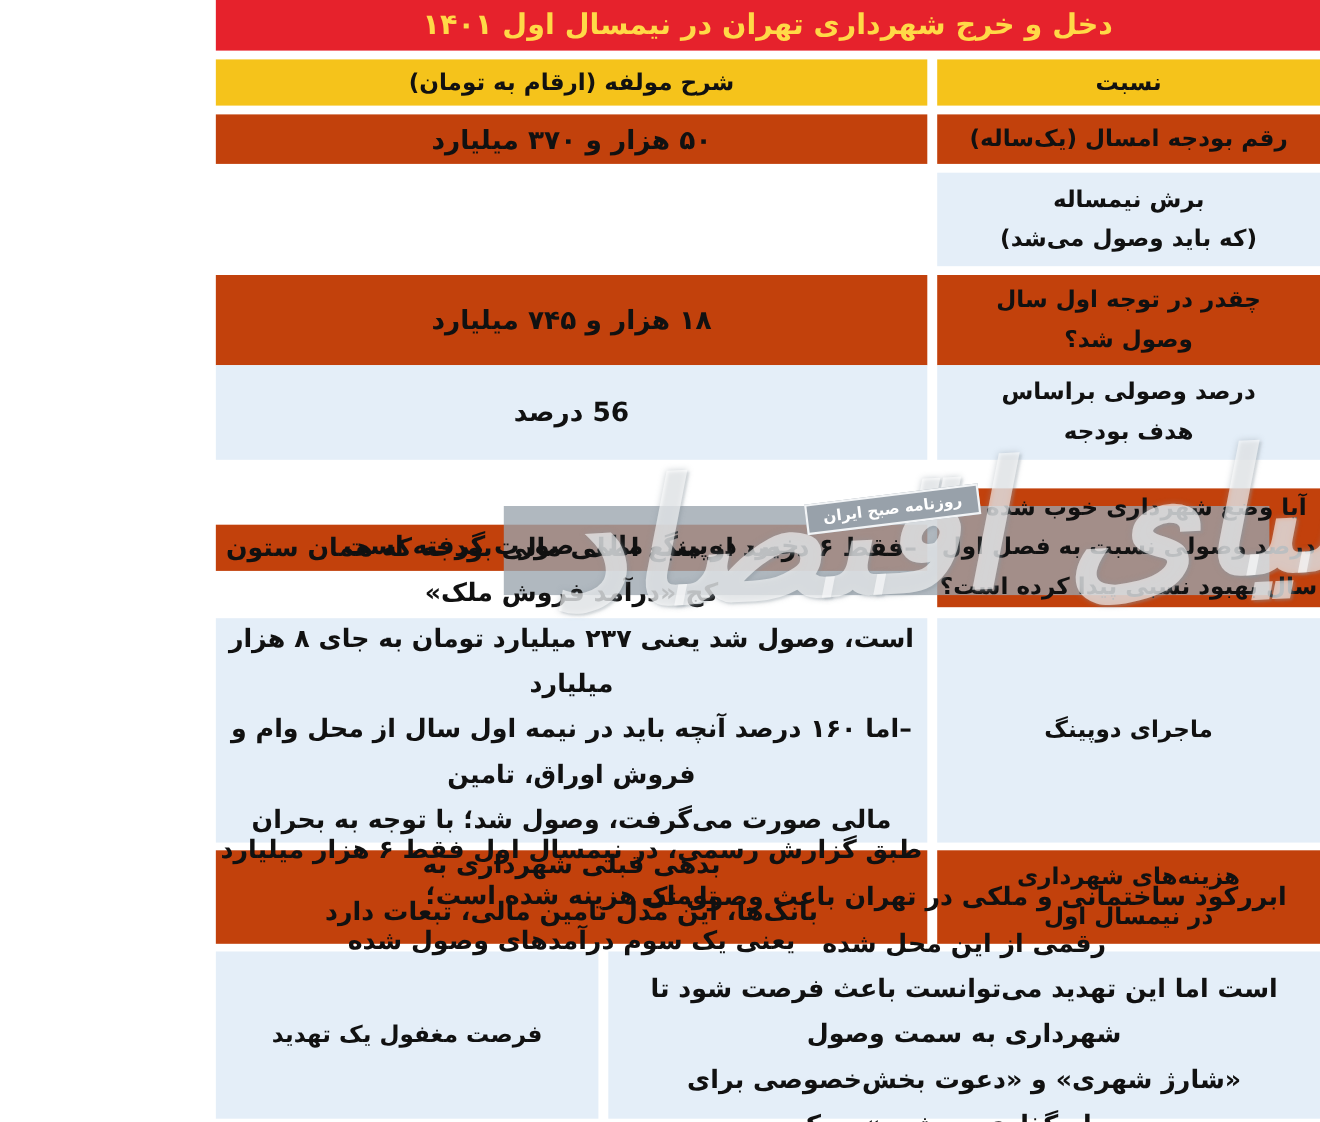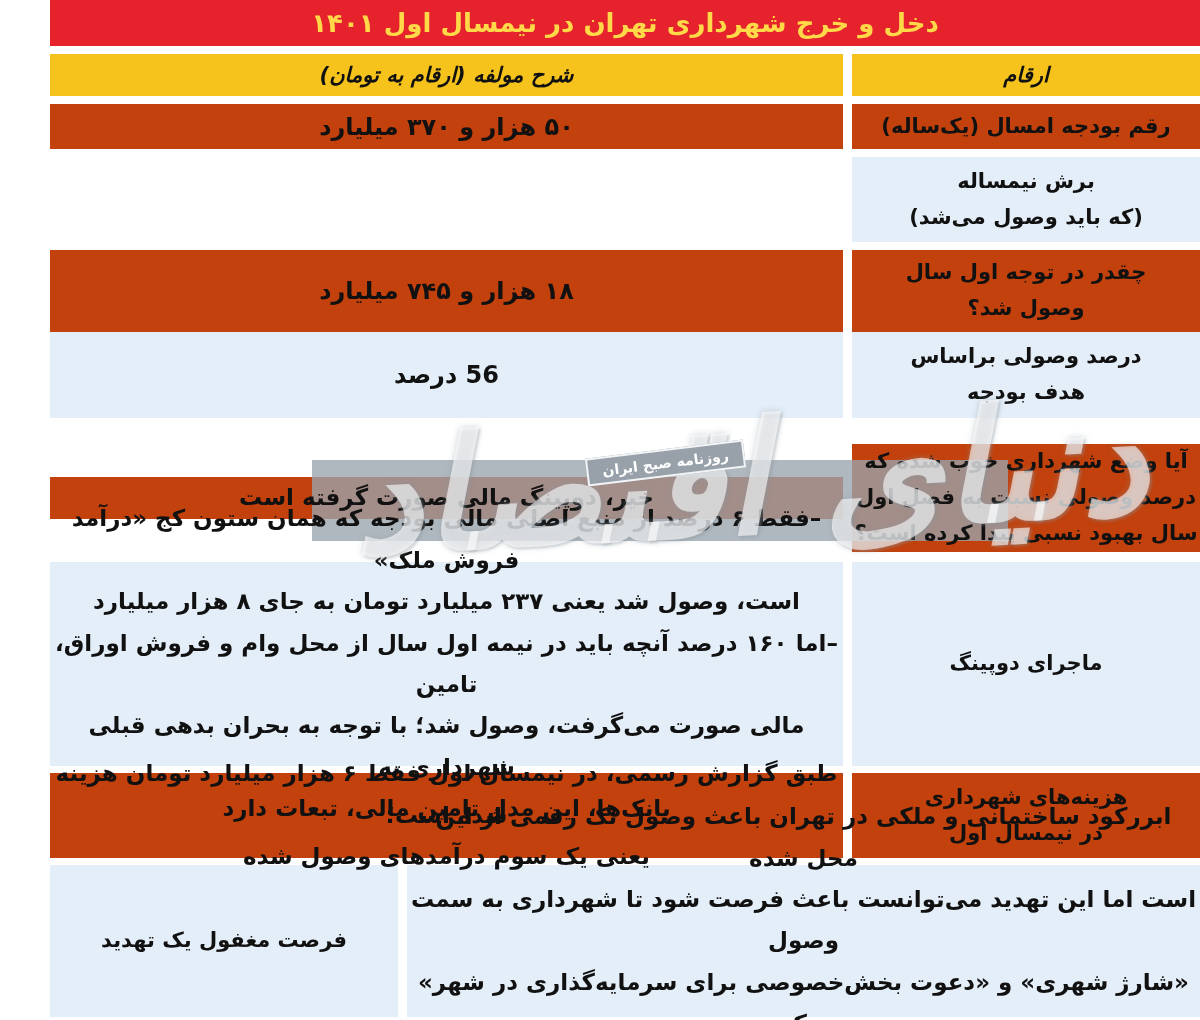--- a/index.html
+++ b/index.html
@@ -1,18 +1,18 @@
 <!DOCTYPE html>
 <html lang="fa" dir="rtl"><head>
 <meta charset="utf-8">
 <style>
   html, body { margin: 0; padding: 0; background: #ffffff; }
   .page {
     position: relative;
-    width: 1150px;
+    width: 1004px;
     height: 1020px;
     background: #ffffff;
     overflow: hidden;
     direction: rtl;
     font-family: "DejaVu Sans", sans-serif;
     font-weight: 700;
     color: #111;
   }
   
   .title-bar {
@@ -43,21 +43,21 @@
     text-align: center;
   }
   .cell-component { width: 348px; }
   .cell-desc { flex: 1; }
   .txt {
     position: relative;
     z-index: 2;
     white-space: pre-line;
   }
   .header-row { height: 42px; margin-top: 8px; }
-  .header-row .cell { background: #f5c31b; font-style: italic; }
+  .header-row .cell { background: #f5c31b; }
   .header-row .txt { font-size: 21px; }
 
   .r0 { height: 45px;  margin-top: 8px; }
   .r1 { height: 85px;  margin-top: 8px; border-radius: 30px; }
   .r2 { height: 82px;  margin-top: 8px; }
   .r3 { height: 86px;  margin-top: 0; }
   .r4 { height: 112px; margin-top: 24px; align-items: center; }
   .r5 { height: 204px; margin-top: 8px; }
   .r6 { height: 85px;  margin-top: 7px; }
   .r7 { height: 152px; margin-top: 7px; }
@@ -115,21 +115,21 @@
 <body>
 
 <div class="page">
 
   <div class="title-bar">
     <span class="txt">دخل و خرج شهرداری تهران در نیمسال اول ۱۴۰۱</span>
   </div>
 
   <div class="trow header-row">
     <div class="cell cell-component">
-      <span class="txt">ارقام</span>
+      <span class="txt">نسبت</span>
     </div>
     <div class="cell cell-desc">
       <span class="txt">شرح مولفه (ارقام به تومان)</span>
     </div>
   </div>
 
   <div class="trow r0 row-dark">
     <div class="cell cell-component">
       <span class="txt label-txt">رقم بودجه امسال (یک‌ساله)</span>
     </div>

